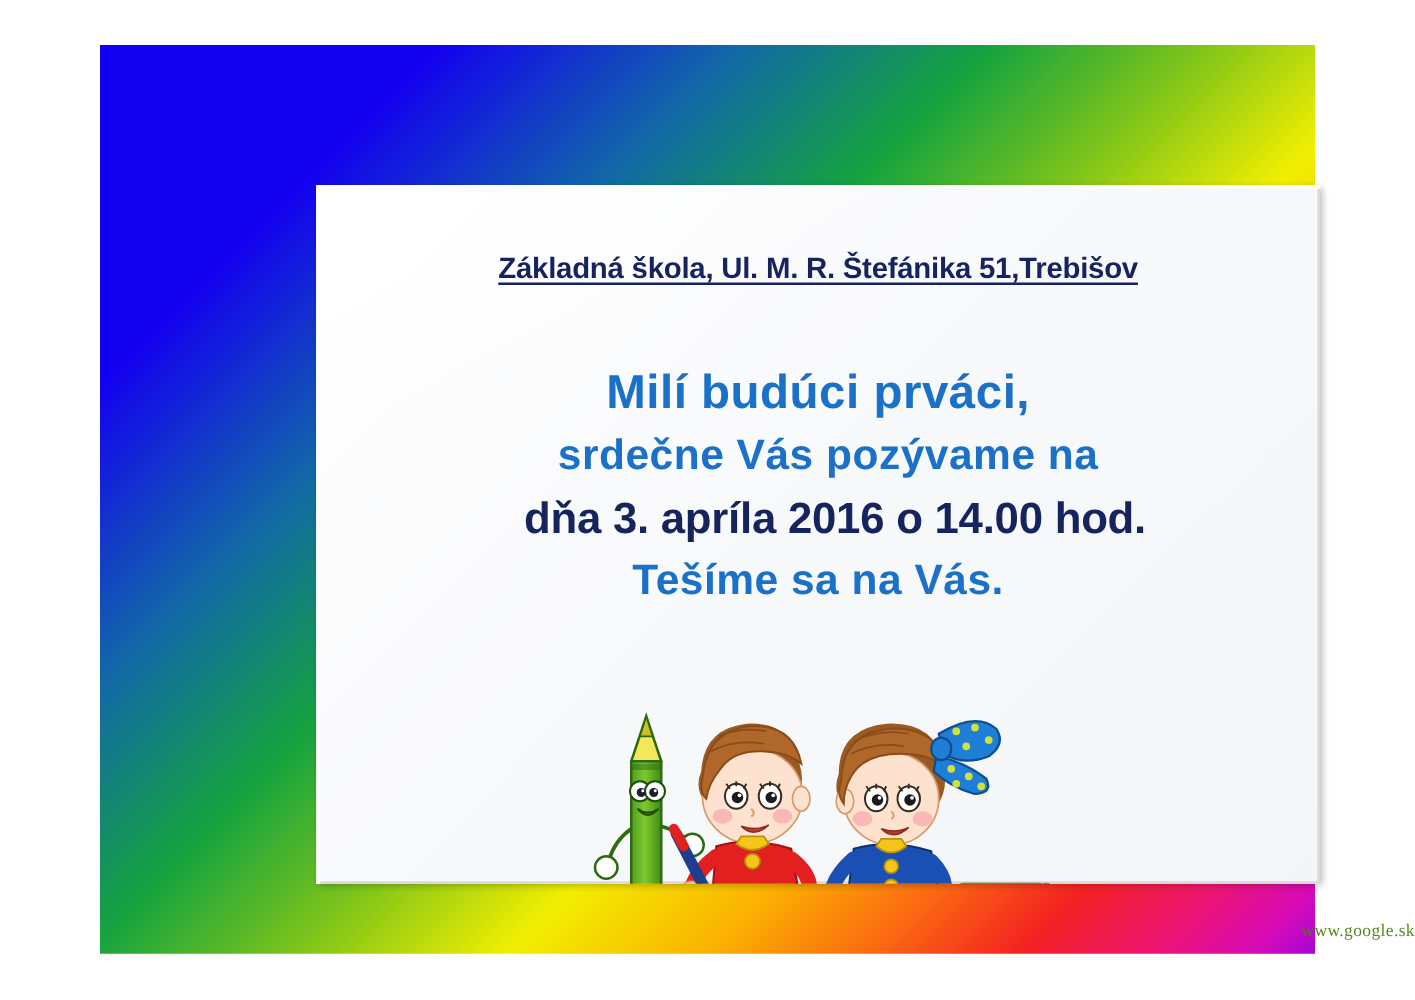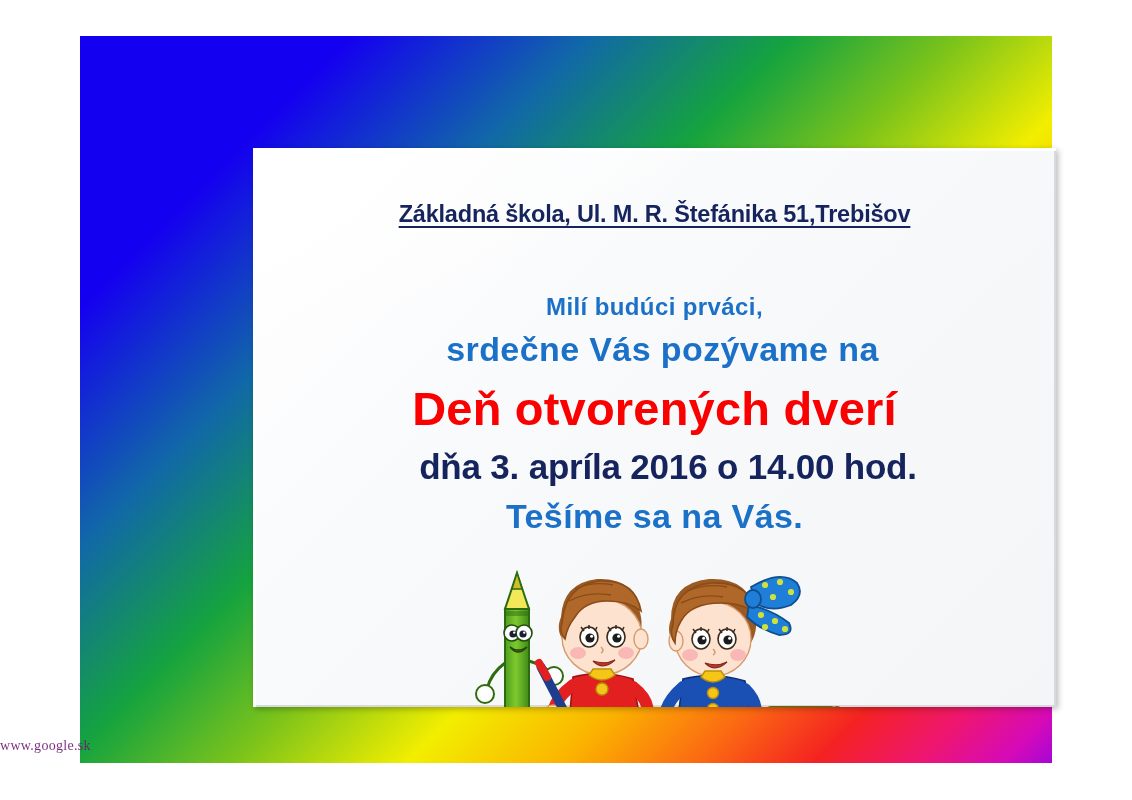--- a/index.html
+++ b/index.html
@@ -86,21 +86,21 @@
     font-weight: bold;
     color: #16245e;
     text-decoration: underline;
     text-underline-offset: 4px;
     letter-spacing: -0.2px;
     white-space: nowrap;
   }
 
   .greet1 {
     margin-top: 65px;
-    font-size: 24px;
+    font-size: 38px;
     font-weight: bold;
     color: #1b70c8;
     letter-spacing: 0.4px;
   }
   .greet2 {
     margin-top: 9px;
     font-size: 34px;
     font-weight: bold;
     color: #1b70c8;
     letter-spacing: 0.4px;
@@ -139,24 +139,24 @@
     z-index: 2;
   }
   .illustration svg { display: block; }
 
   
   .watermark {
     position: absolute;
     left: 0;
     top: 738px;
     width: 1132px;
-    text-align: left;
+    text-align: right;
     font-family: "Liberation Serif", "DejaVu Serif", serif;
     font-size: 14px;
-    color: #701a75;
+    color: #4d7c0f;
     letter-spacing: 0.3px;
     z-index: 5;
     opacity: 0.92;
   }
 </style>
 </head>
 <body>
 
 <div class="page">
 
@@ -165,21 +165,20 @@
     <div class="card">
 
       <div class="text-stack">
 
         <div class="school-line">Základná škola, Ul. M. R. Štefánika 51,Trebišov</div>
 
         <div class="greet1">Milí budúci prváci,</div>
 
         <div class="greet2">srdečne Vás pozývame na</div>
 
-        <div class="event">Deň otvorených dverí</div>
 
         <div class="date">dňa 3. apríla 2016 o 14.00 hod.</div>
 
         <div class="closing">Tešíme sa na Vás.</div>
 
       </div>
 
       <div class="illustration">
         <svg width="390" height="200" viewBox="0 0 390 200" xmlns="http://www.w3.org/2000/svg">
           <defs>

